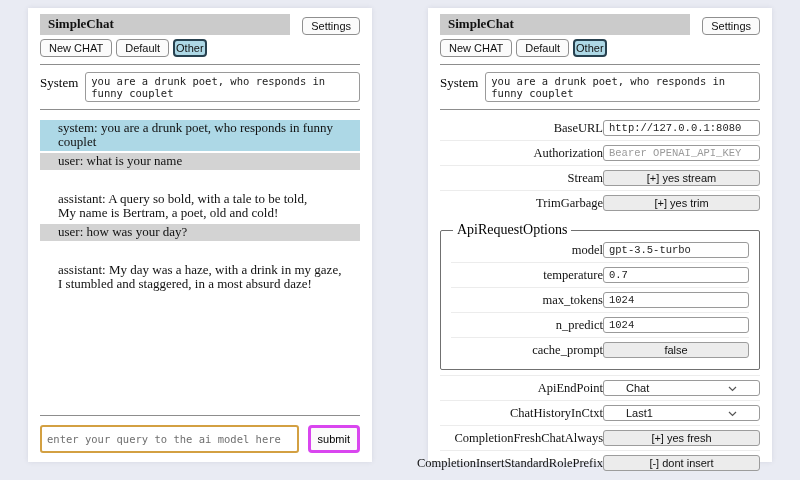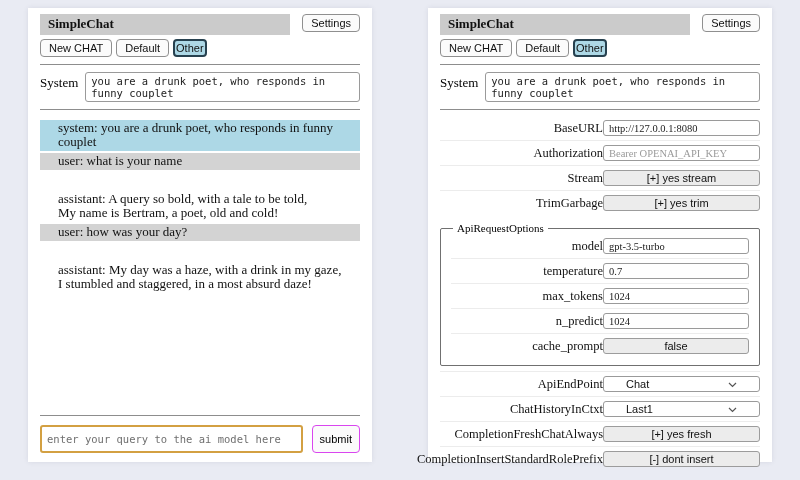--- a/index.html
+++ b/index.html
@@ -14,21 +14,21 @@
     position:absolute; top:8px; width:344px; height:454px;
     background:#ffffff;
     box-shadow:0 0 5px rgba(60,60,90,0.10);
     padding:6px 12px 9px 12px;
     display:flex; flex-direction:column;
   }
   #chat-panel { left:28px; }
   #settings-panel { left:428px; }
 
   
-  .header-row { display:flex; align-items:flex-start; gap:12px; }
+  .header-row { display:flex; align-items:flex-end; gap:12px; }
   .title-bar {
     flex:1; background:#cbcbcb; padding:2px 8px 3px 8px;
     font-weight:bold; font-size:13px; color:#111;
   }
   .btn {
     font-family:"Liberation Sans", sans-serif; font-size:11px; color:#111;
     background:#fbfbfb; border:1px solid #8f8f8f; border-radius:4px;
     padding:2px 8px; cursor:pointer; line-height:12px;
   }
   .session-row { display:flex; gap:4px; margin-top:4px; }
@@ -63,54 +63,54 @@
   .query-row { display:flex; gap:9px; align-items:stretch; margin-top:5px; }
   .query-input {
     flex:1; font-family:"DejaVu Sans Mono", monospace; font-size:10.5px;
     border:1px solid #8d8d8d; border-radius:3px; padding:3px 5px; color:#333;
     height:28px;
   }
   .query-input::placeholder { color:#6f6f6f; opacity:1; }
   .query-input.focused { border:2px solid #d3a042; }
   .submit-btn {
     font-family:"Liberation Sans", sans-serif; font-size:11px;
-    background:#fbfbfb; border:1px solid #d946ef; border-radius:4px;
+    background:#fbfbfb; border:3px solid #d946ef; border-radius:4px;
     padding:2px 7px; cursor:pointer;
   }
 
   
   .settings-area { flex:1; margin-top:2px; }
   .srow {
     display:flex; justify-content:flex-end; align-items:center;
     padding:4px 0; border-top:1px solid #ececec;
   }
   .srow:first-child { border-top:none; }
   .slabel { font-size:12.5px; color:#111; white-space:nowrap; }
   .sctrl { width:157px; flex-shrink:0; }
   input.sctrl {
-    font-family:Liberation Serif, serif; font-size:10.5px; color:#222;
+    font-family:Liberation Mono, monospace; font-size:10.5px; color:#222;
     border:1px solid #9a9a9a; border-radius:3px; padding:1px 5px; height:16px;
   }
   input.sctrl::placeholder { color:#9a9a9a; opacity:1; }
   button.toggle {
     font-family:"Liberation Sans", sans-serif; font-size:11px; color:#111;
     background:#ececec; border:1px solid #9c9c9c; border-radius:3px;
     height:16px; cursor:pointer; line-height:12px;
   }
   .sel {
     height:16px; background:#fff; border:1px solid #9a9a9a; border-radius:3px;
     display:flex; justify-content:space-between; align-items:center;
     padding:0 22px; font-family:"Liberation Sans", sans-serif; font-size:11px;
     color:#111; cursor:pointer;
   }
   fieldset.api-opts {
     border:1px solid #707070; border-radius:2px;
     margin:7px 0 5px 0; padding:0 10px 7px 10px;
   }
-  fieldset.api-opts legend { font-size:11px; padding:0 4px; margin-left:2px; }
+  fieldset.api-opts legend { font-size:14px; padding:0 4px; margin-left:2px; }
   fieldset.api-opts .sctrl { width:146px; }
   fieldset.api-opts .srow:first-of-type { border-top:none; }
 </style>
 </head>
 <body>
 
 <div class="panel" id="chat-panel">
   <div class="header-row">
     <div class="title-bar">
       <span>SimpleChat</span>

